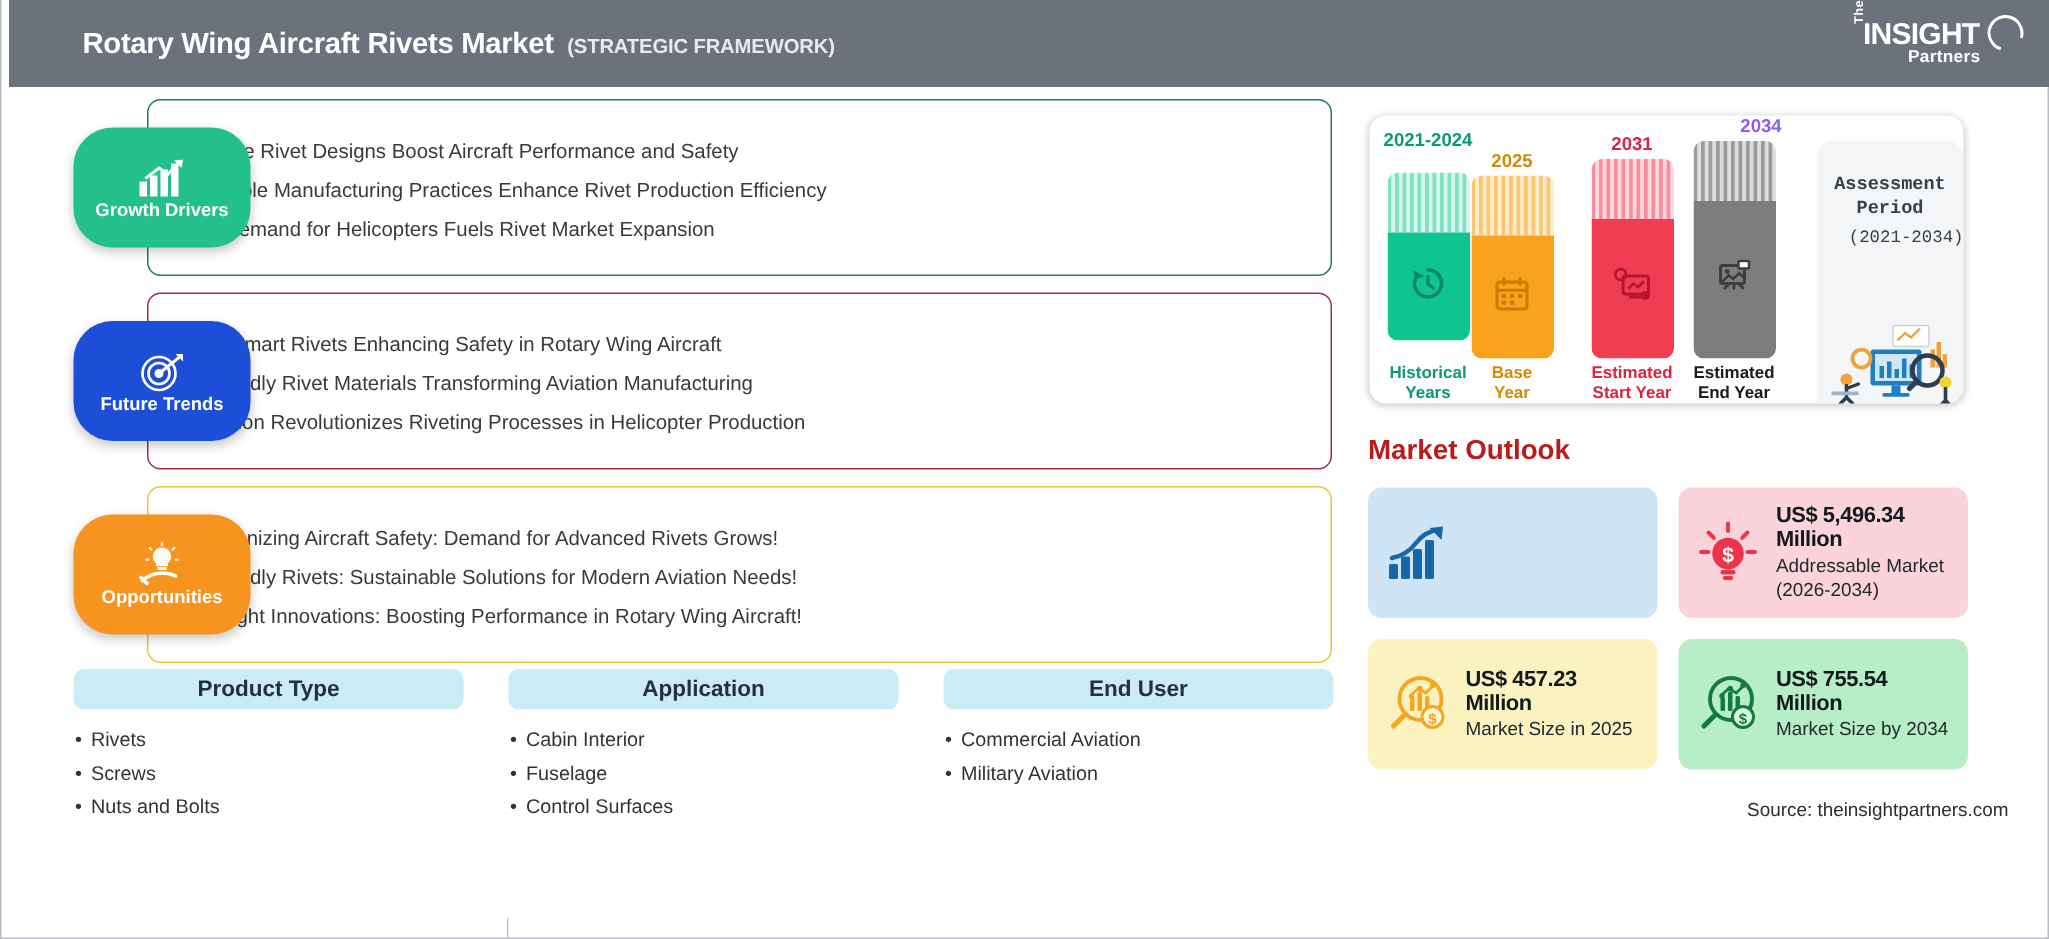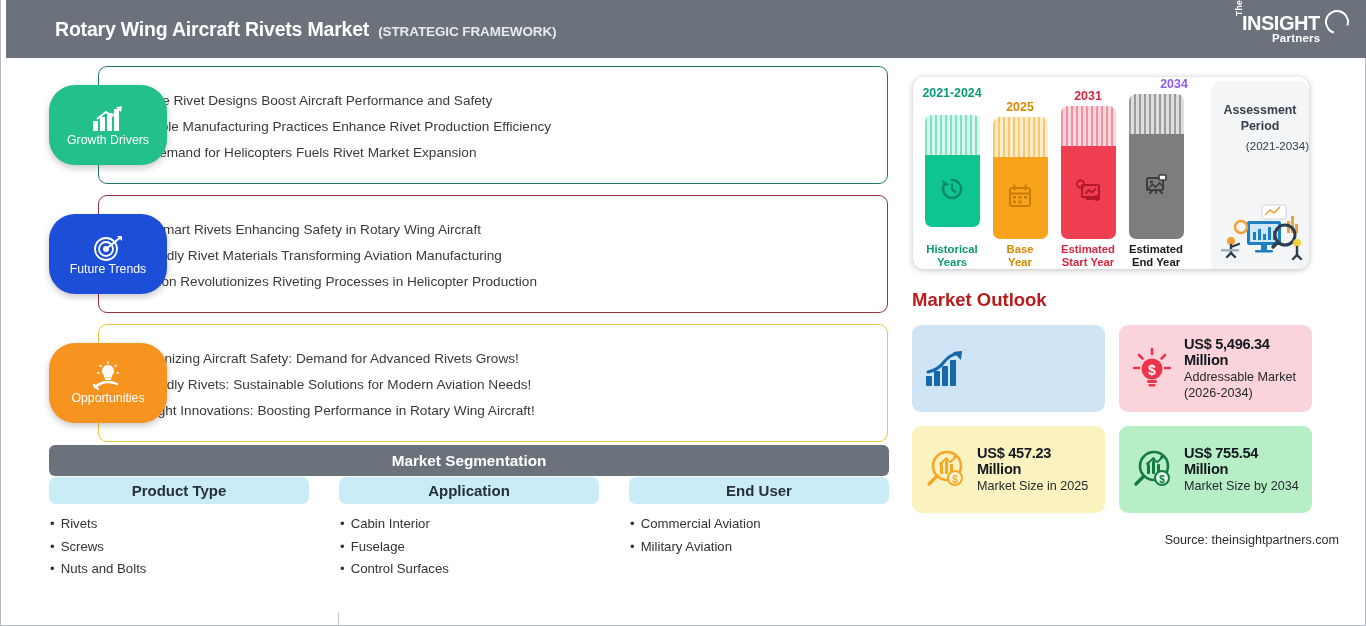--- a/index.html
+++ b/index.html
@@ -96,21 +96,21 @@
     display: flex; flex-direction: column;
     align-items: center; justify-content: center;
     gap: 1px;
     box-shadow: 0 3px 7px rgba(0,0,0,0.22);
     z-index: 5;
   }
   .badge.teal   { background: #23c08c; }
   .badge.red    { background: #1d4ed8; }
   .badge.orange { background: #f79420; }
   .badge-label {
-    font-size: 12.3px; font-weight: normal; color: #ffffff;
+    font-size: 12.3px; font-weight: bold; color: #ffffff;
     text-align: center; line-height: 1.1;
   }
   .badge-ico { height: 30px; display: flex; align-items: flex-end; }
 
   
   .seg { position: absolute; left: 48px; top: 387px; width: 840px; }
   .seg-header {
     height: 31px; background: #6b727c; border-radius: 6px;
     display: flex; align-items: center; justify-content: center;
     color: #ffffff; font-size: 15.3px; font-weight: bold;
@@ -161,24 +161,25 @@
   .bar-solid {
     width: 100%;
     display: flex; align-items: center; justify-content: center;
   }
   .bar-cap {
     font-size: 11.3px; font-weight: bold; margin-top: 4px;
     text-align: center; line-height: 1.15; white-space: pre-line;
   }
 
   .assess {
-    position: absolute; right: 0; top: 4px;
+    position: absolute; right: 0; top: 17px;
     width: 98px; height: 192px;
     background: #f4f5f7; border-radius: 11px;
     padding-top: 22px;
+    font-family: Liberation Mono, monospace;
   }
   .assess-t1 {
     font-size: 12.4px; font-weight: bold; color: #36404a;
     text-align: center; line-height: 1.25;
   }
   .assess-t2 {
     font-size: 11.6px; color: #36404a;
     text-align: right; margin-top: 5px;
   }
   .assess-ill { position: absolute; left: 6px; bottom: 8px; }
@@ -326,21 +327,20 @@
             <span>Eco-Friendly Rivets: Sustainable Solutions for Modern Aviation Needs!</span>
           </div>
         <div class="bullet">
             <span class="dot">•</span>
             <span>Lightweight Innovations: Boosting Performance in Rotary Wing Aircraft!</span>
           </div>
       </div>
     </div>
 
     <div class="seg">
-      <div class="seg-header">Market Segmentation</div>
       <div class="seg-cols">
 
         <div class="seg-col">
           <div class="seg-col-head">Product Type</div>
           <div class="seg-list">
             <div class="seg-item">
                 <span>•</span>
                 <span>Rivets</span>
               </div>
             <div class="seg-item">
@@ -406,21 +406,21 @@
                   <path d="M3 4 l1.6 6 l6 -1.6 Z" fill="#0a8a66"></path>
                   <path d="M13 8.5 v5 l3.5 2.5" stroke="#0a8a66" stroke-width="2.2" fill="none" stroke-linecap="round"></path>
                 </svg>
               </span>
             </div>
           </div>
           <span class="bar-cap" style="color:#0a9a74;">Historical
 Years</span>
         </div>
 
-        <div class="barcol" style="left:68px;justify-content:flex-end;">
+        <div class="barcol" style="left:56px;justify-content:flex-end;">
           <span class="bar-year" style="color:#d88900;">2025</span>
           <div class="bar-body" style="height:122px;">
             <div class="bar-stripes" style="background-image:repeating-linear-gradient(90deg,#fbc76e 0 2.5px,#fdedcd 2.5px 5px);"></div>
             <div class="bar-solid" style="height:82px;background:#f9a21b;">
               <span>
                 <svg width="26" height="26" viewBox="0 0 26 26">
                   <rect x="3" y="5" width="20" height="18" rx="2" stroke="#c87c06" stroke-width="2" fill="none"></rect>
                   <path d="M3 10.5 h20" stroke="#c87c06" stroke-width="2"></path>
                   <path d="M7.5 2.5 v4 M18.5 2.5 v4" stroke="#c87c06" stroke-width="2" stroke-linecap="round"></path>
                   <g fill="#c87c06">

